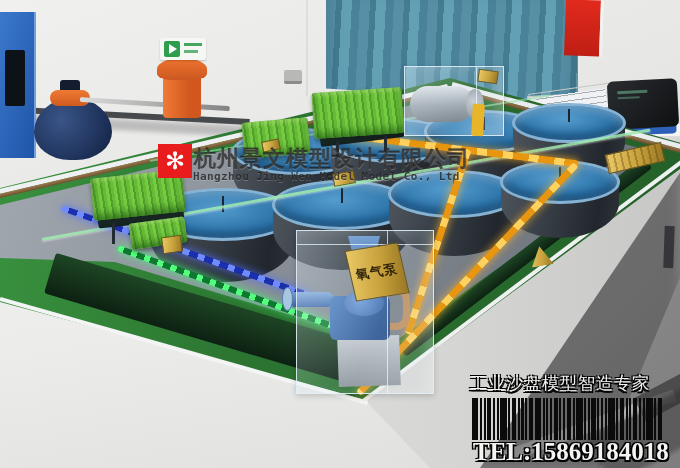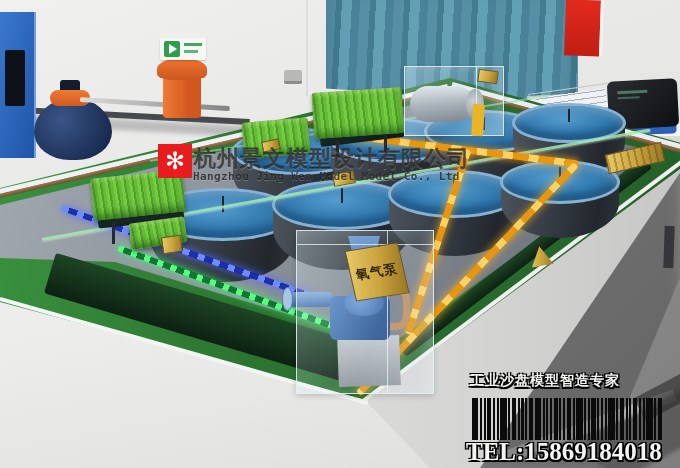--- a/index.html
+++ b/index.html
@@ -35,22 +35,22 @@
   .gold{background:linear-gradient(100deg,#e9c966 0%,#c8a23c 55%,#997724 100%);border:1px solid #6e581c;}
   .acrylic{position:absolute;border:1.5px solid rgba(224,240,250,.9);
     background:linear-gradient(115deg,rgba(236,248,255,.32),rgba(205,228,240,.10) 60%,rgba(236,248,255,.22));
     box-shadow:inset -8px 0 12px rgba(255,255,255,.14),0 2px 6px rgba(0,0,0,.18);}
   .aedge{position:absolute;background:rgba(234,248,255,.75);}
   .outline{color:#f4f4f2;text-shadow:-1.5px -1.5px 0 #000,1.5px -1.5px 0 #000,-1.5px 1.5px 0 #000,1.5px 1.5px 0 #000,0 2px 0 #000;}
   .wm-cn{font-size:22px;font-weight:700;letter-spacing:1px;color:rgba(38,38,38,.62);
     text-shadow:0 1px 1px rgba(255,255,255,.28),0 0 1px rgba(0,0,0,.55);white-space:nowrap;}
   .wm-en{font-family:"DejaVu Sans Mono",monospace;font-size:11px;font-weight:700;letter-spacing:.4px;
     color:rgba(28,28,28,.78);text-shadow:0 1px 0 rgba(255,255,255,.22);white-space:nowrap;}
-  .cap-slogan{font-size:14px;font-weight:700;letter-spacing:1px;white-space:nowrap;}
-  .cap-phone{font-family:"Liberation Serif",serif;font-size:25px;font-weight:700;white-space:nowrap;}
+  .cap-slogan{font-size:17px;font-weight:400;letter-spacing:1px;white-space:nowrap;}
+  .cap-phone{font-family:"Liberation Serif",serif;font-size:25px;font-weight:700;white-space:nowrap;margin-left:7px;}
   .barcode{display:flex;align-items:stretch;overflow:hidden;}
 </style>
 </head>
 <body>
 
 <div id="stage">
 
   <div class="clip wall"></div>
   <div class="abs" style="left:306px;top:0;width:2px;height:96px;background:rgba(0,0,0,.06);"></div>
   <div class="clip floor" style="clip-path:polygon(610px 128px,680px 128px,680px 468px,430px 468px);">

